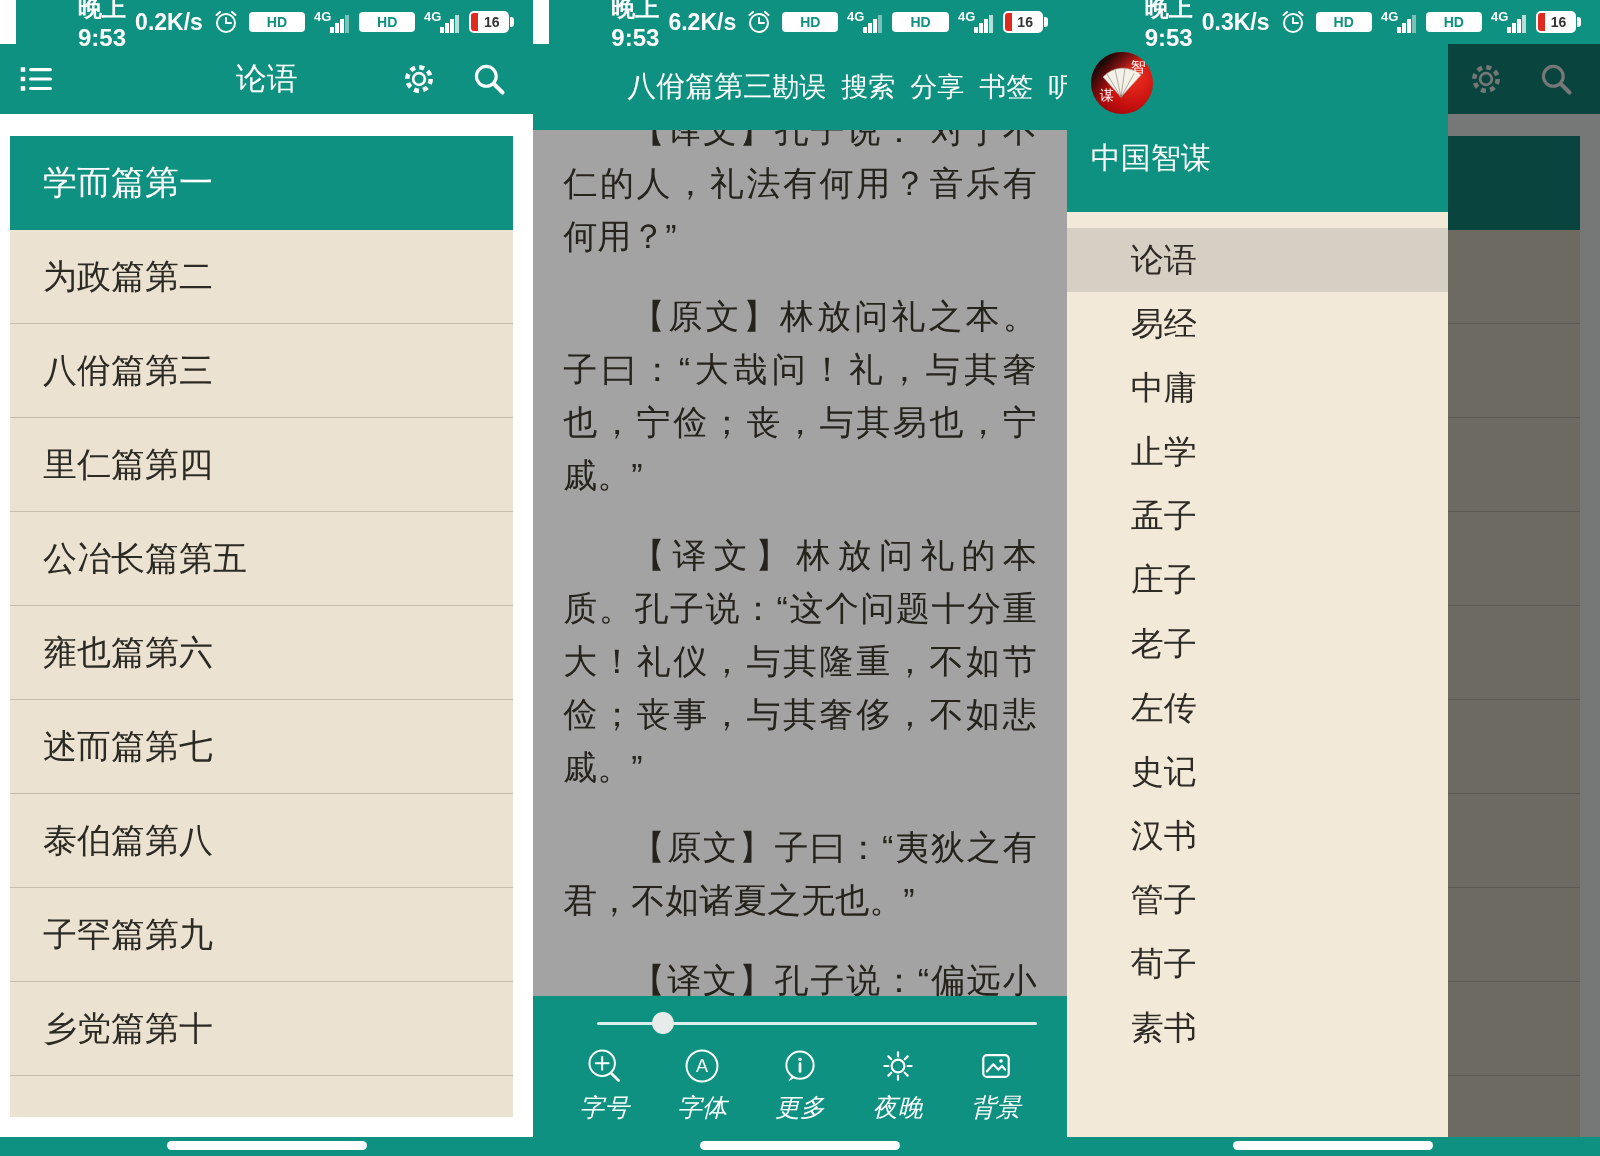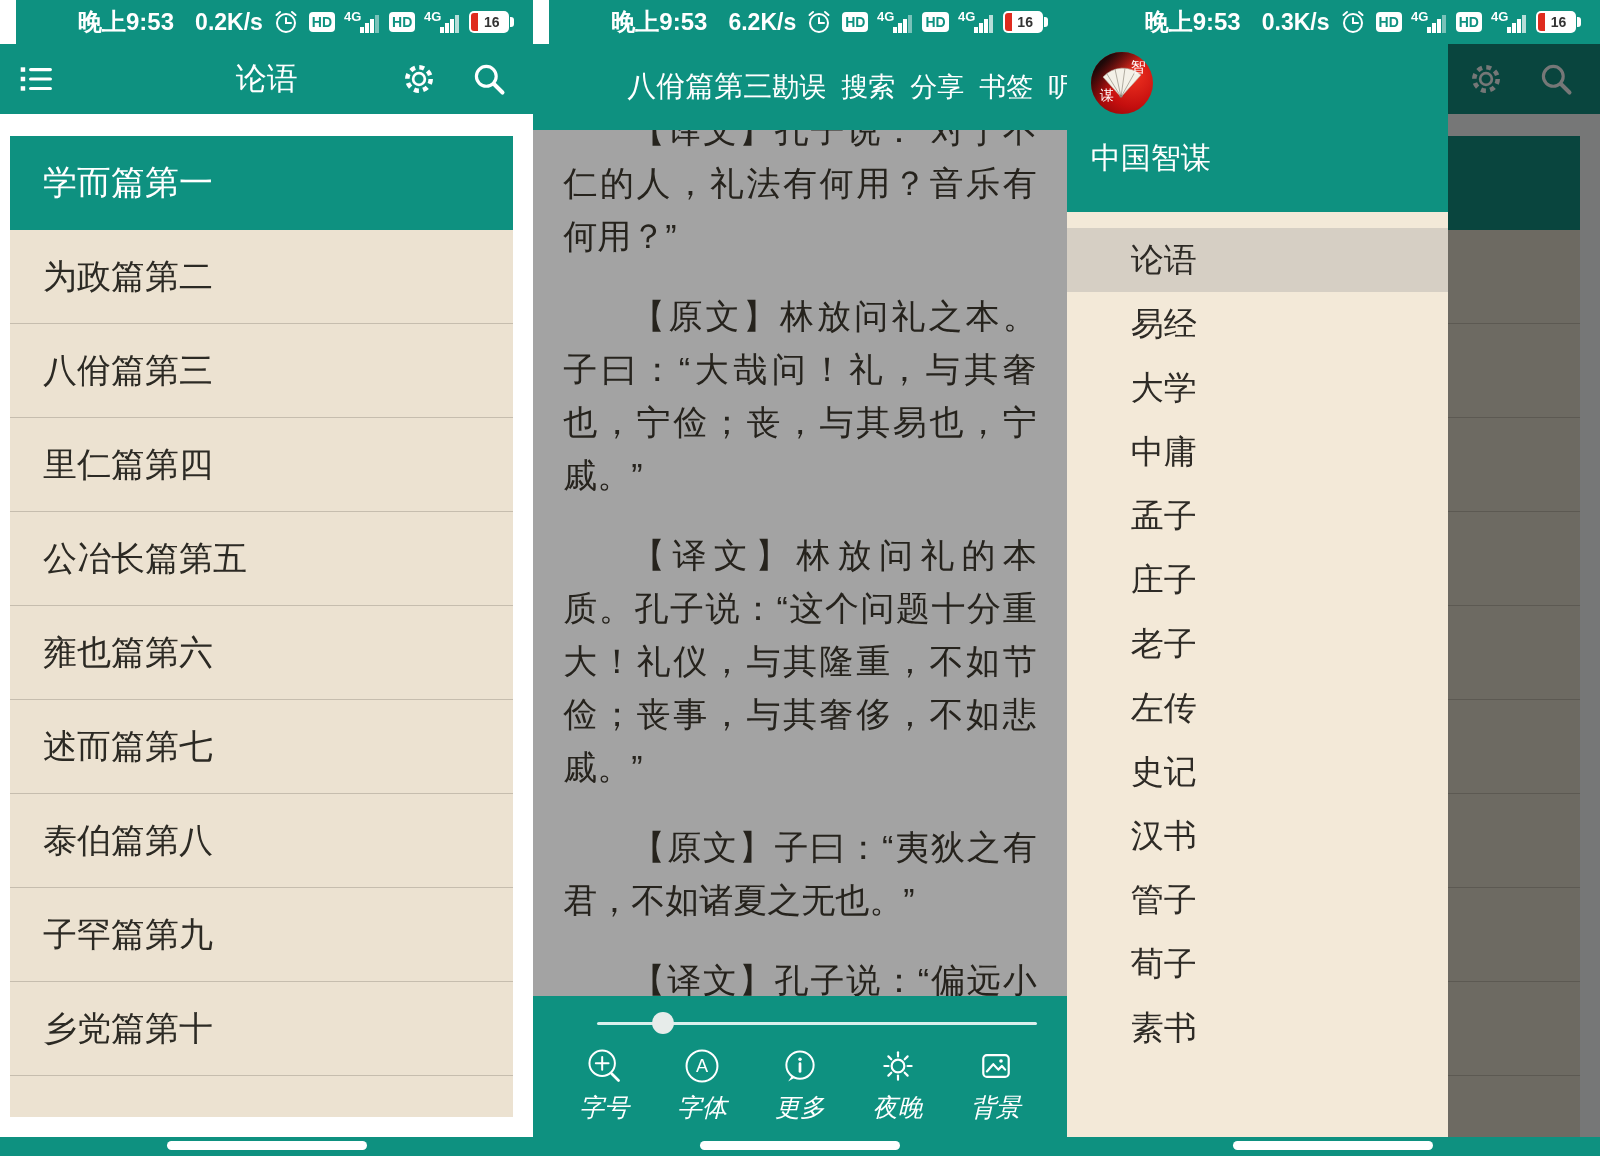--- a/index.html
+++ b/index.html
@@ -10,21 +10,21 @@
   body{width:1600px;height:1156px;overflow:hidden;font-family:"Liberation Sans","DejaVu Sans",sans-serif;background:#000;}
   .canvas{display:flex;width:1600px;height:1156px;}
   .phone{position:relative;flex:1 1 0;height:1156px;overflow:hidden;background:#fff;}
 
   
   .statusbar{position:absolute;top:0;left:16px;right:0;height:44px;background:var(--teal);color:#fff;
     display:flex;align-items:center;justify-content:space-between;padding:0 24px 0 62px;z-index:40;}
   .sb-time{font-size:24px;font-weight:bold;}
   .sb-right{display:flex;align-items:center;gap:9px;}
   .sb-speed{font-size:23px;font-weight:bold;}
-  .hd-badge{background:#fff;color:var(--teal);font-size:14px;font-weight:bold;border-radius:4px;padding:3px 3px;line-height:1;}
+  .hd-badge{background:#fff;color:var(--teal);font-size:14px;font-weight:bold;border-radius:4px;padding:3px 18px;line-height:1;}
   .battery{position:relative;width:40px;height:22px;background:#fff;border-radius:5px;display:flex;align-items:center;justify-content:center;}
   .bat-red{position:absolute;left:2px;top:2px;bottom:2px;width:7px;background:#DF2B1E;border-radius:3px 0 0 3px;}
   .bat-num{font-size:14px;color:#333;font-weight:bold;font-style:normal;margin-left:5px;}
   .bat-nub{position:absolute;right:-5px;top:6px;width:4px;height:10px;background:#fff;border-radius:0 3px 3px 0;}
 
   
   .appbar{position:absolute;top:44px;left:0;right:0;background:var(--teal);color:#fff;display:flex;align-items:center;z-index:30;}
   .appbar-1{height:70px;padding:0 26px 0 18px;}
   .appbar-2{height:86px;padding:0 20px 0 18px;}
   .bar-title{position:absolute;left:0;right:0;text-align:center;font-size:31px;color:#fff;pointer-events:none;}
@@ -388,24 +388,24 @@
           <span class="d-char-bottom">谋</span>
         </div>
         <div class="d-appname">中国智谋</div>
       </div>
       <div class="d-list">
 
           <div class="d-row selected">论语</div>
 
           <div class="d-row">易经</div>
 
-          <div class="d-row">大学</div>
 
           <div class="d-row">中庸</div>
 
+          <div class="d-row">止学</div>
 
           <div class="d-row">孟子</div>
 
           <div class="d-row">庄子</div>
 
           <div class="d-row">老子</div>
 
           <div class="d-row">左传</div>
 
           <div class="d-row">史记</div>

